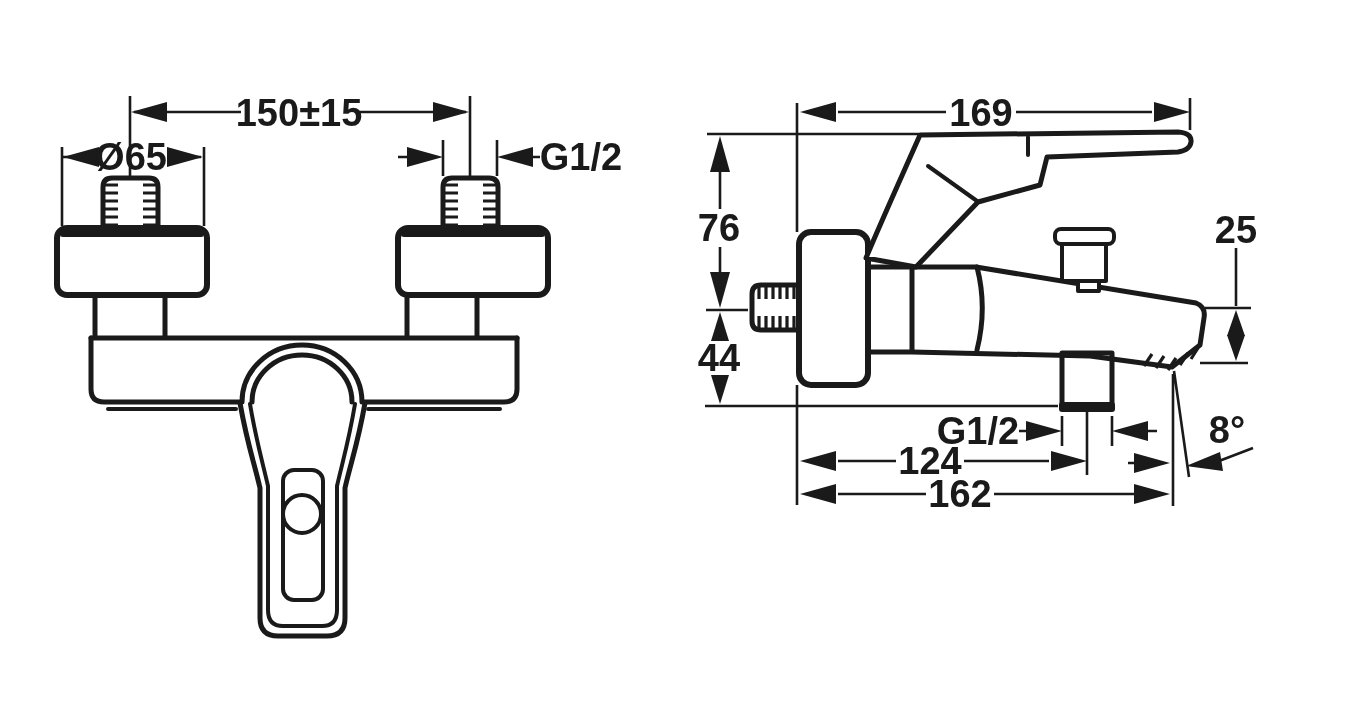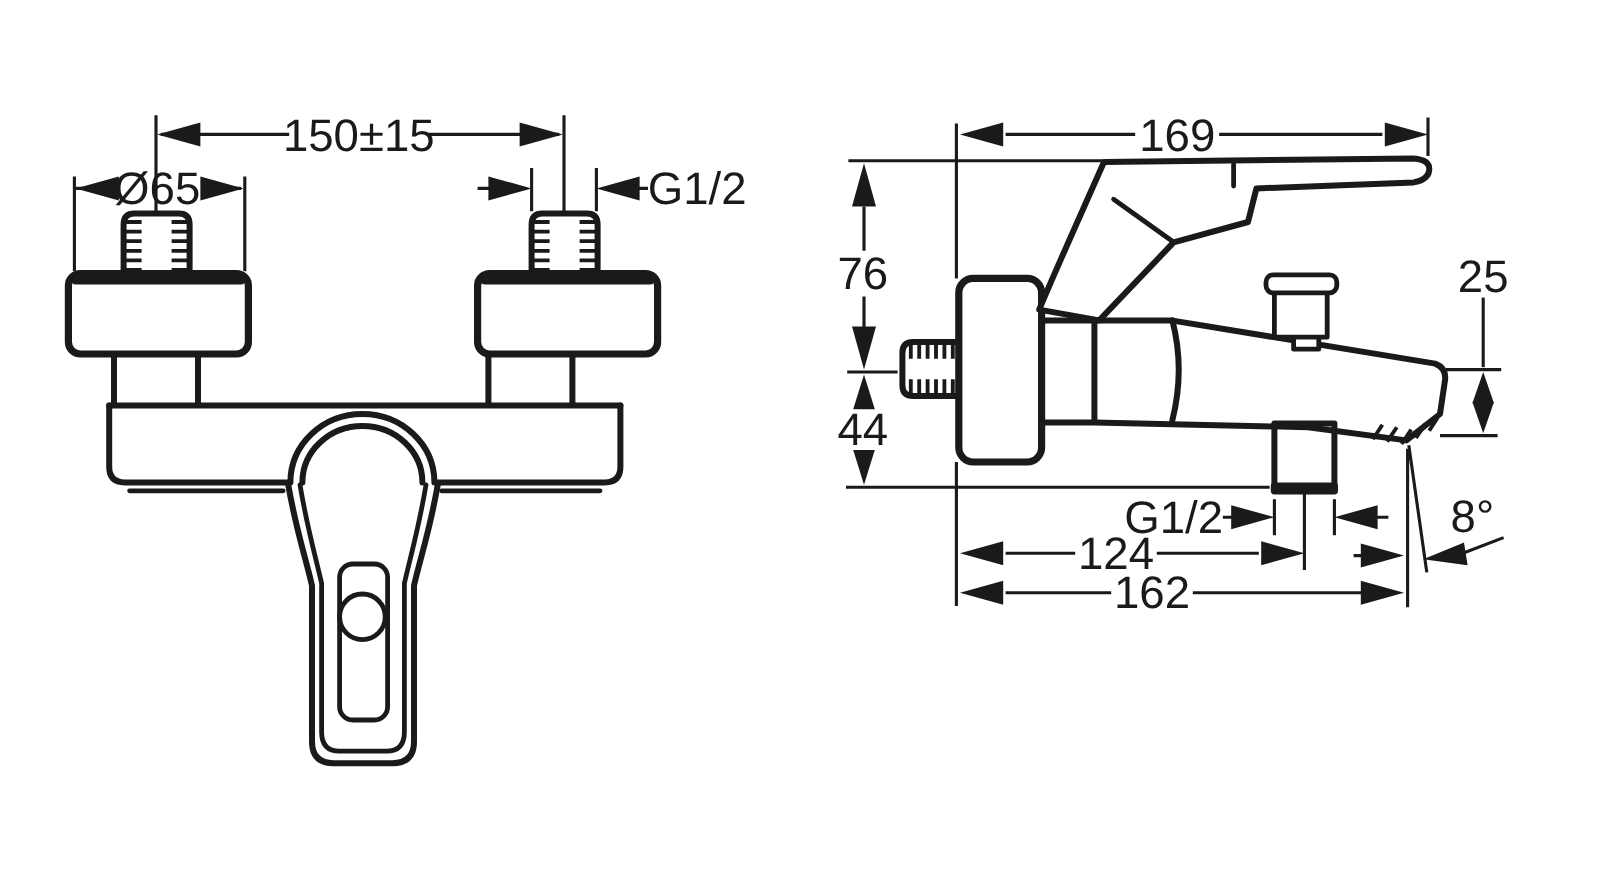--- a/index.html
+++ b/index.html
@@ -1,16 +1,16 @@
 <!DOCTYPE html>
 <html><head>
 <meta charset="utf-8">
 <style>
   html,body{margin:0;padding:0;background:#ffffff;width:1347px;height:726px;overflow:hidden;}
-  .canvas-wrap{position:relative;width:1192px;height:726px;background:#ffffff;}
+  .canvas-wrap{position:relative;width:1192px;height:726px;background:#ffffff;font-weight:bold;}
   svg{display:block;}
   .outline{fill:none;stroke:#1a1a1a;stroke-width:5;stroke-linecap:round;stroke-linejoin:round;}
   .outline-thick{fill:none;stroke:#1a1a1a;stroke-width:6;stroke-linecap:round;stroke-linejoin:round;}
   .outline-thin{fill:none;stroke:#1a1a1a;stroke-width:4;stroke-linecap:round;stroke-linejoin:round;}
   .whitefill{fill:#ffffff;}
   .blackfill{fill:#1a1a1a;stroke:none;}
   .dim{fill:none;stroke:#1a1a1a;stroke-width:2.6;stroke-linecap:butt;}
   .tick{fill:none;stroke:#1a1a1a;stroke-width:3.2;stroke-linecap:butt;}
   .arrow{fill:#1a1a1a;stroke:none;}
   .dimtext{fill:#1a1a1a;font-family:"Liberation Sans","DejaVu Sans",sans-serif;font-size:38px;text-anchor:middle;}

